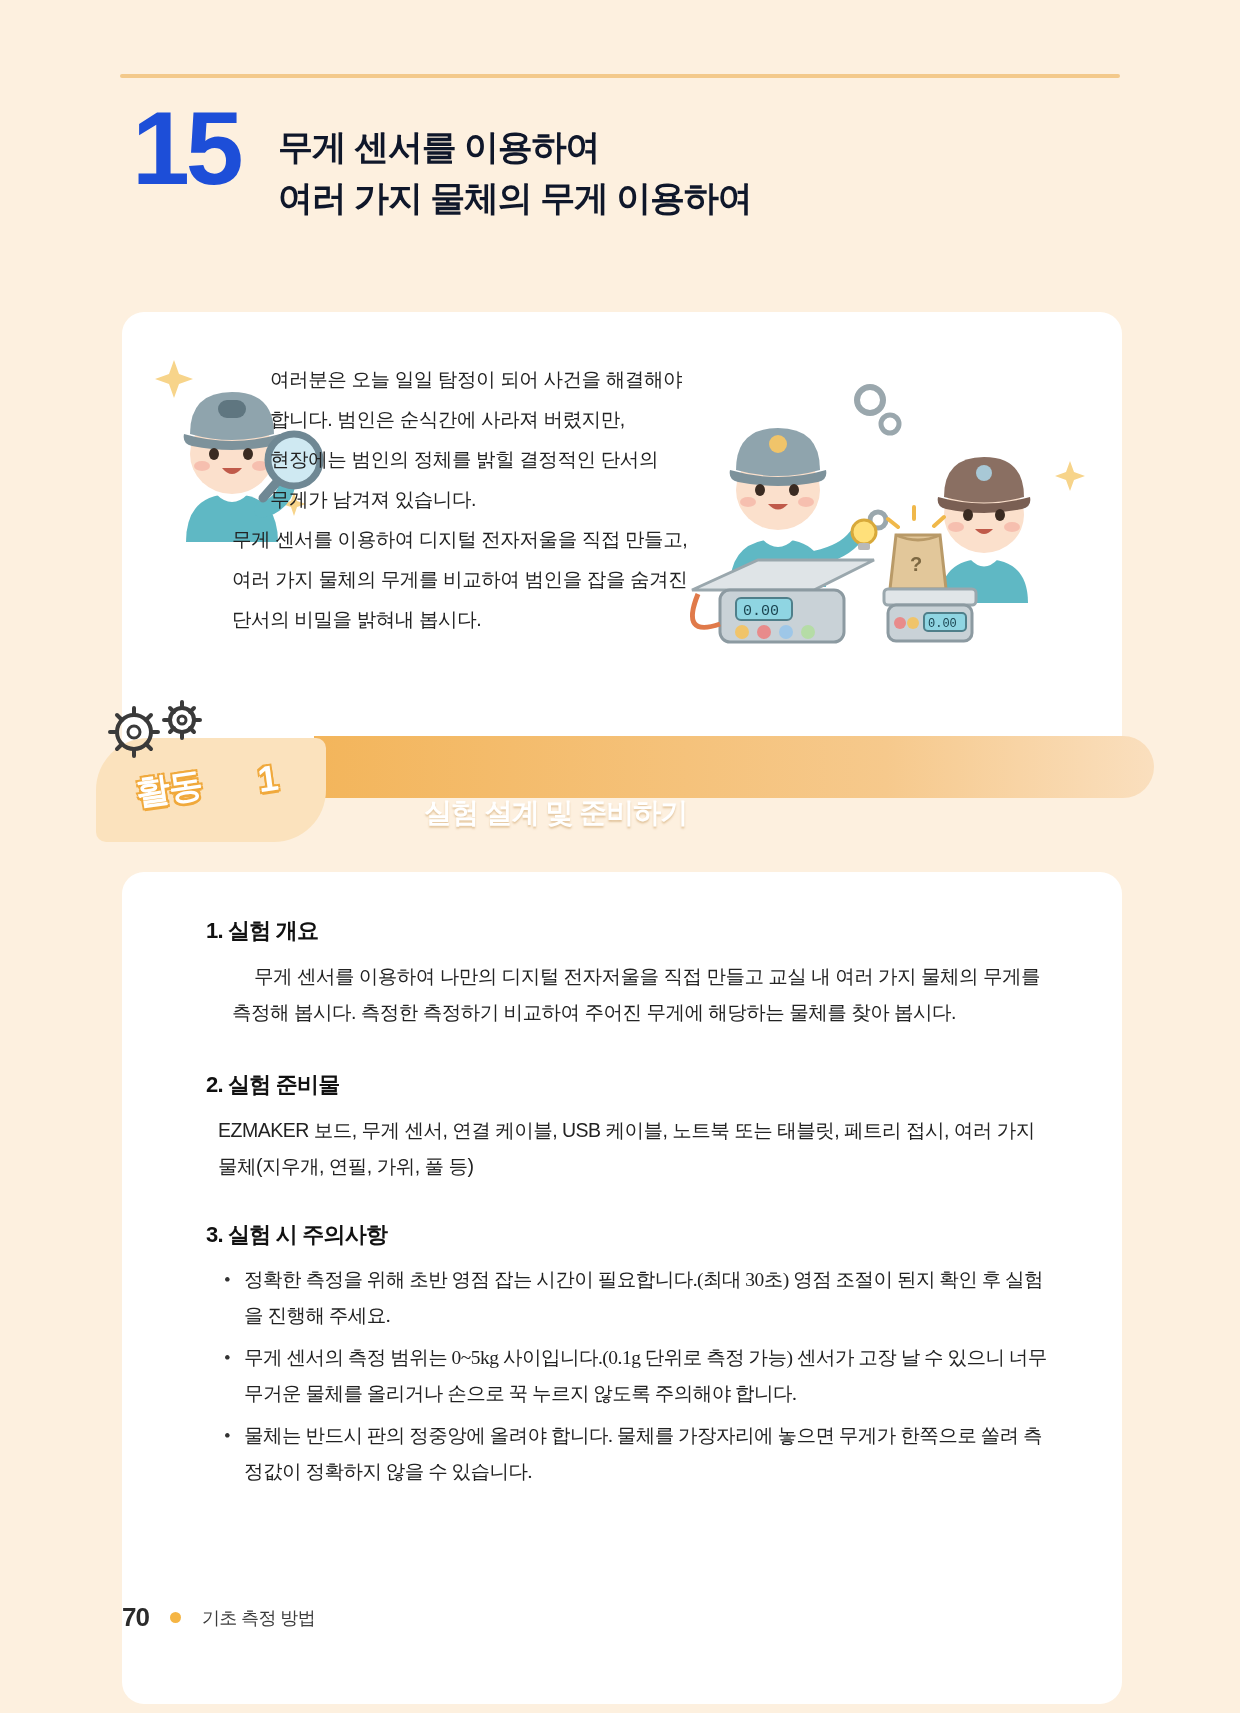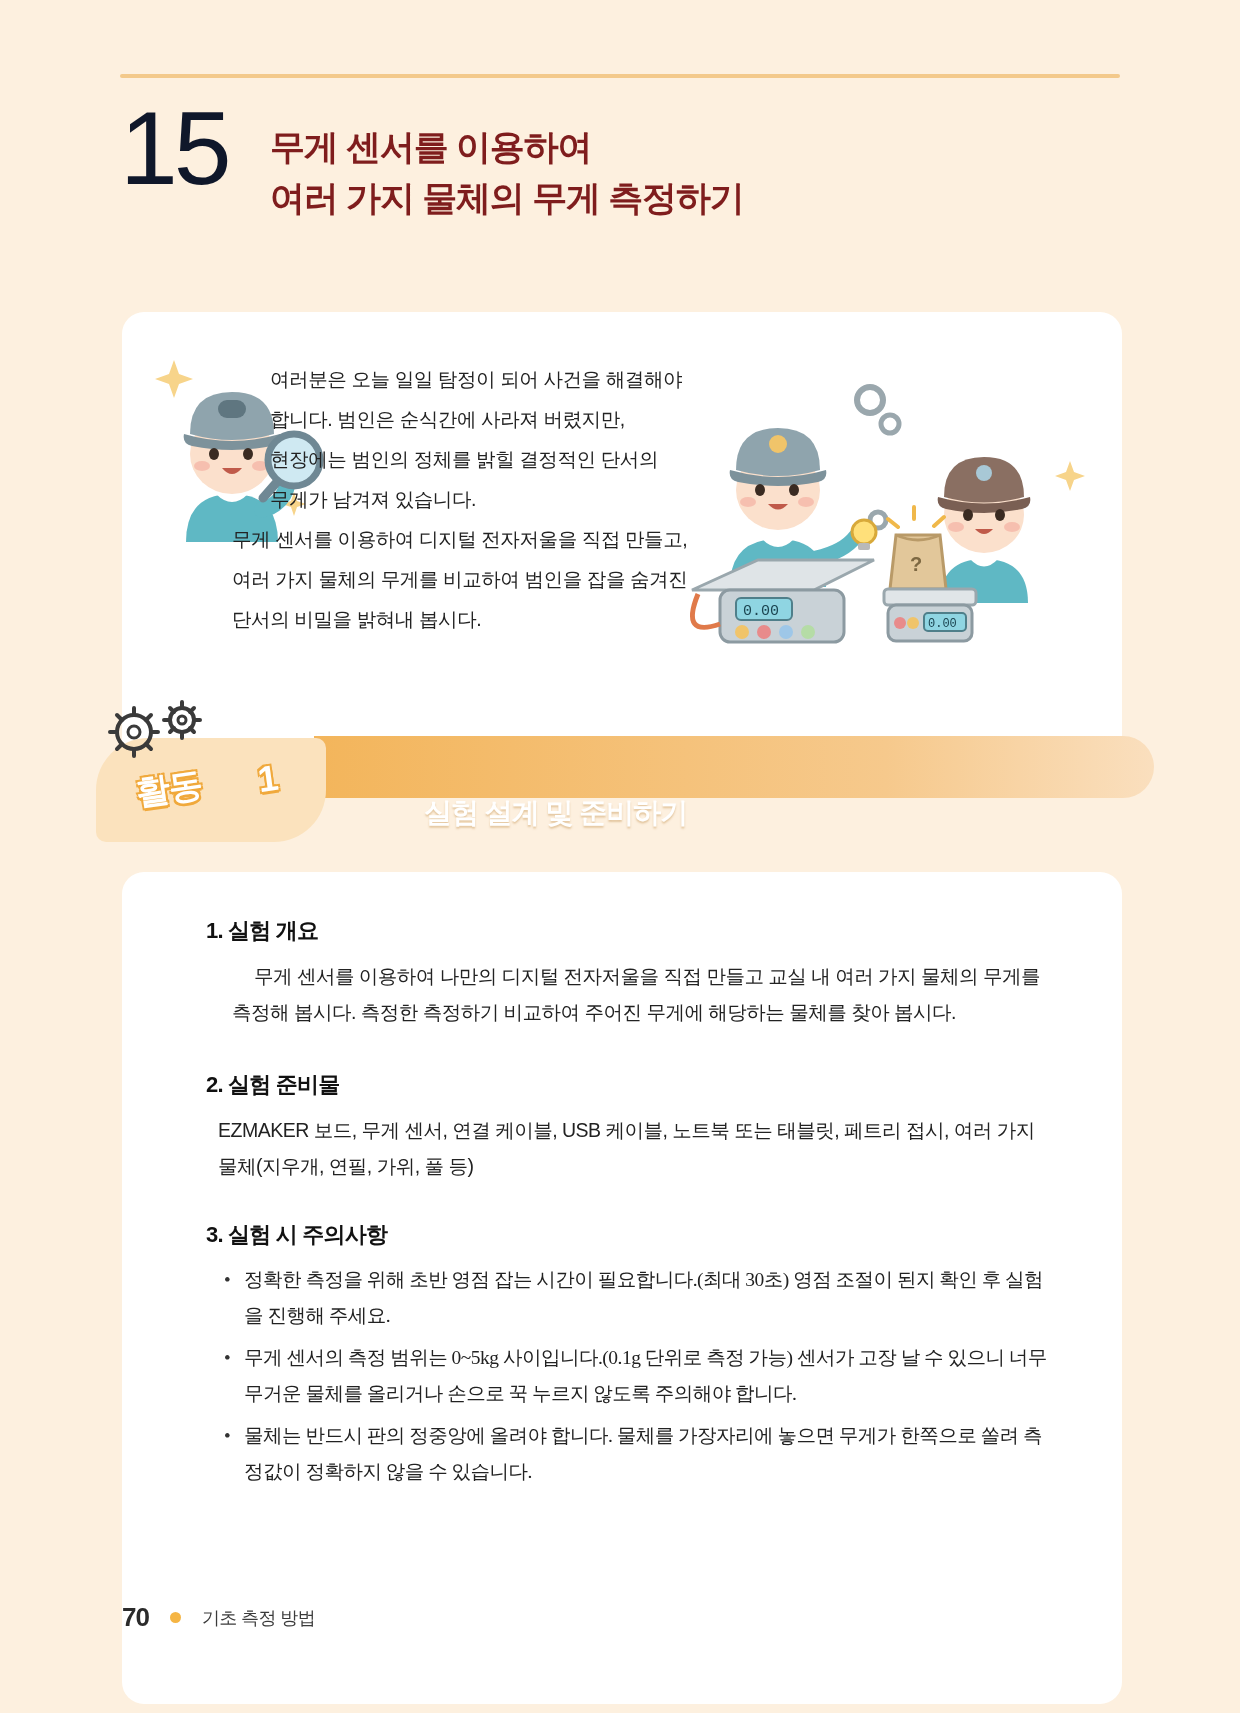--- a/index.html
+++ b/index.html
@@ -36,34 +36,34 @@
   
   .title-area {
     position: absolute;
     left: 120px;
     top: 110px;
     width: 960px;
     height: 140px;
   }
   .chapter-num {
     position: absolute;
-    left: 0;
+    left: 12px;
     top: -14px;
     font-size: 104px;
-    font-weight: 400;
-    color: #0f172a;
+    font-weight: 700;
+    color: #1d4ed8;
     letter-spacing: -4px;
     line-height: 1;
     font-family: "Liberation Sans", sans-serif;
   }
   .title-lines {
     position: absolute;
-    left: 150px;
+    left: 158px;
     top: 12px;
-    color: #7f1d1d;
+    color: #0f172a;
   }
   .title-lines .tline {
     font-size: 35px;
     font-weight: 700;
     letter-spacing: -1.2px;
     line-height: 1.45;
     white-space: nowrap;
   }
 
   
@@ -276,21 +276,21 @@
 <body>
 
 <div class="page">
 
   <div class="top-rule"></div>
 
   <div class="title-area">
     <div class="chapter-num">15</div>
     <div class="title-lines">
       <div class="tline">무게 센서를 이용하여</div>
-      <div class="tline">여러 가지 물체의 무게 측정하기</div>
+      <div class="tline">여러 가지 물체의 무게 이용하여</div>
     </div>
   </div>
 
   <div class="intro-card">
 
     <svg class="char-left" viewBox="0 0 180 220">
       <g>
         <path d="M30 18 l5 14 14 5 -14 5 -5 14 -5 -14 -14 -5 14 -5z" fill="#f7d48a"></path>
         <path d="M150 150 l3 9 9 3 -9 3 -3 9 -3 -9 -9 -3 9 -3z" fill="#f7d48a"></path>
 

